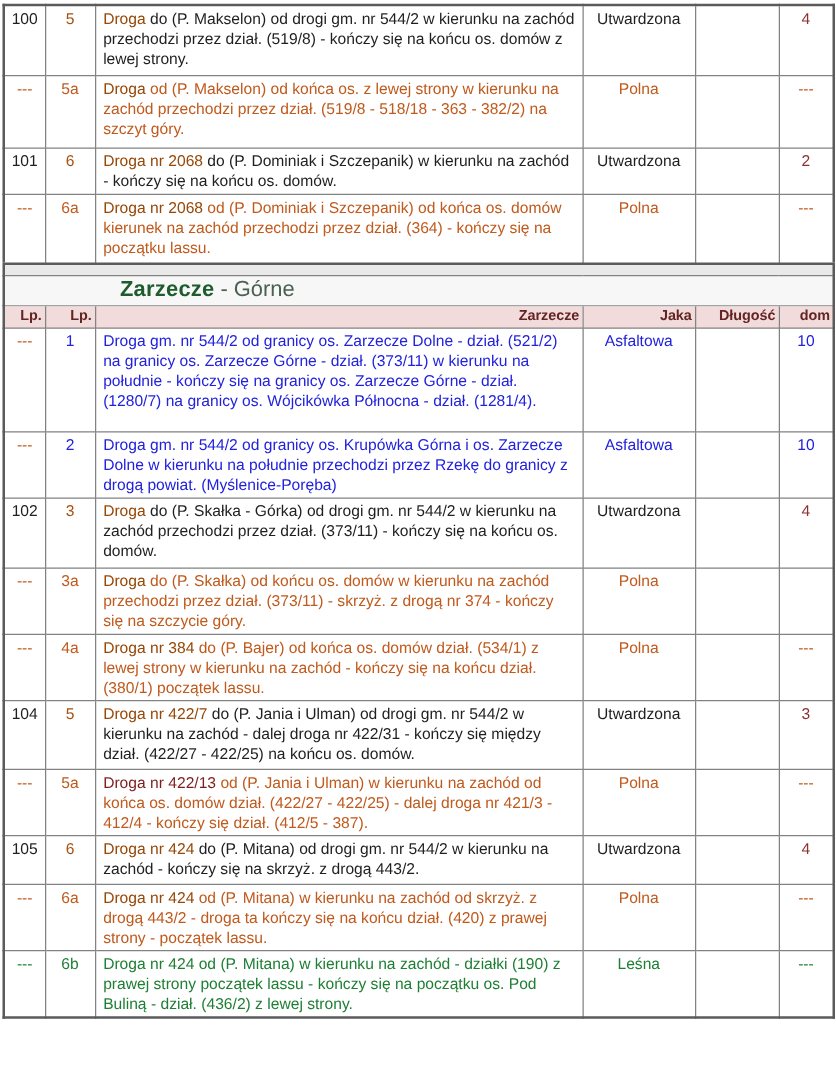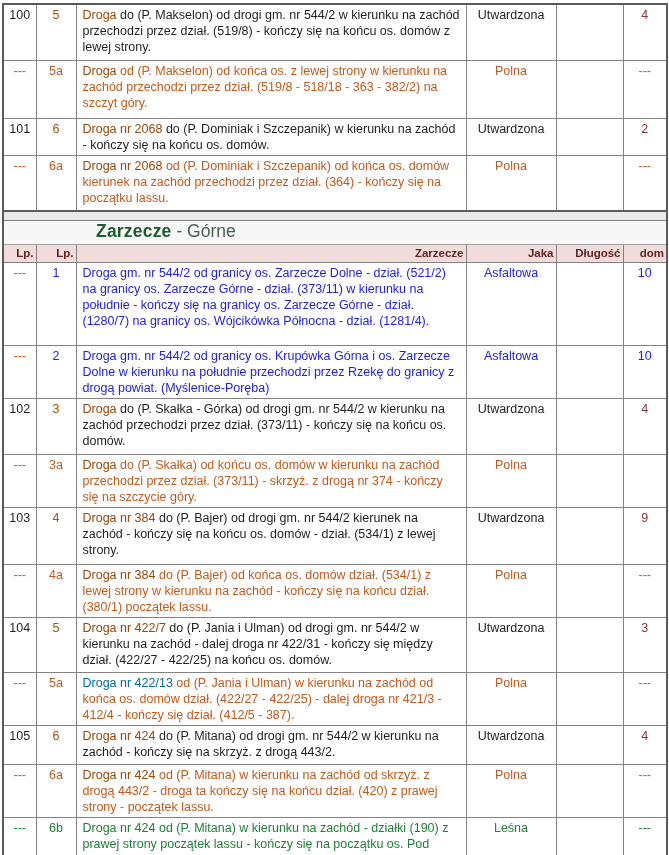--- a/index.html
+++ b/index.html
@@ -121,48 +121,40 @@
           <td class="c-center t-maroon">4</td>
         </tr>
         <tr style="height: 48px;">
           <td class="c-center t-orange">---</td>
           <td class="c-center t-orange">3a</td>
           <td class="desc t-orange"><span class="b" style="color: rgb(151, 71, 6);">Droga</span><span>  do (P. Skałka) od końcu os. domów w kierunku na zachód przechodzi przez dział. (373/11) - skrzyż. z drogą nr 374 - kończy się na  szczycie góry.</span></td>
           <td class="c-center t-orange">Polna</td>
           <td></td>
           <td class="c-center t-orange"></td>
         </tr>
-        <tr style="height: 57px;">
-          <td class="c-center t-black">103</td>
-          <td class="c-center t-brown">4</td>
-          <td class="desc t-black"><span class="b" style="color: rgb(151, 71, 6);">Droga nr 384</span><span>  do (P. Bajer) od drogi gm. nr 544/2  kierunek na zachód - kończy się na końcu os. domów - dział. (534/1) z lewej strony.</span></td>
-          <td class="c-center t-black">Utwardzona</td>
-          <td></td>
-          <td class="c-center t-maroon">9</td>
-        </tr>
         <tr style="height: 50px;">
           <td class="c-center t-orange">---</td>
           <td class="c-center t-orange">4a</td>
           <td class="desc t-orange"><span class="b" style="color: rgb(151, 71, 6);">Droga nr 384</span><span>  do (P. Bajer) od końca os. domów dział. (534/1)  z lewej strony  w kierunku na zachód - kończy się na końcu dział. (380/1) początek lassu.</span></td>
           <td class="c-center t-orange">Polna</td>
           <td></td>
           <td class="c-center t-orange">---</td>
         </tr>
         <tr style="height: 55px;">
           <td class="c-center t-black">104</td>
           <td class="c-center t-brown">5</td>
           <td class="desc t-black"><span class="b" style="color: rgb(151, 71, 6);">Droga nr 422/7</span><span>  do (P. Jania i Ulman) od drogi gm. nr 544/2  w kierunku na zachód - dalej droga nr 422/31 - kończy się między dział. (422/27 - 422/25) na końcu os. domów.</span></td>
           <td class="c-center t-black">Utwardzona</td>
           <td></td>
           <td class="c-center t-maroon">3</td>
         </tr>
         <tr style="height: 48px;">
           <td class="c-center t-orange">---</td>
           <td class="c-center t-orange">5a</td>
-          <td class="desc t-orange"><span class="b" style="color: #0369a1;">Droga nr 422/13</span><span>  od (P. Jania i Ulman) w kierunku na zachód od końca  os. domów dział. (422/27 - 422/25) - dalej droga nr 421/3 - 412/4 - kończy się dział. (412/5 - 387).</span></td>
+          <td class="desc t-orange"><span class="b" style="color: #7f1d1d;">Droga nr 422/13</span><span>  od (P. Jania i Ulman) w kierunku na zachód od końca  os. domów dział. (422/27 - 422/25) - dalej droga nr 421/3 - 412/4 - kończy się dział. (412/5 - 387).</span></td>
           <td class="c-center t-orange">Polna</td>
           <td></td>
           <td class="c-center t-orange">---</td>
         </tr>
         <tr style="height: 39px;">
           <td class="c-center t-black">105</td>
           <td class="c-center t-brown">6</td>
           <td class="desc t-black"><span class="b" style="color: rgb(151, 71, 6);">Droga  nr 424</span><span> do (P. Mitana) od drogi gm. nr 544/2 w kierunku na zachód -  kończy się na skrzyż. z drogą 443/2.</span></td>
           <td class="c-center t-black">Utwardzona</td>
           <td></td>

